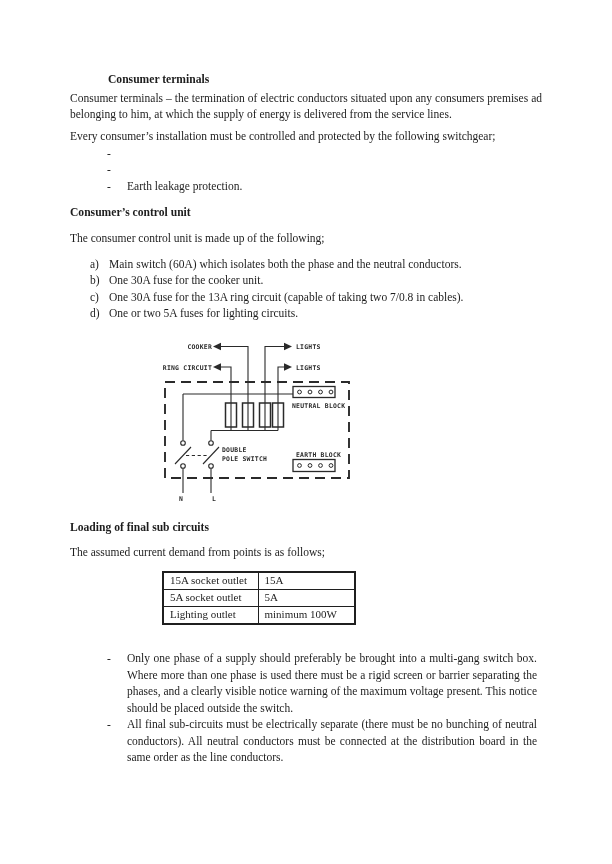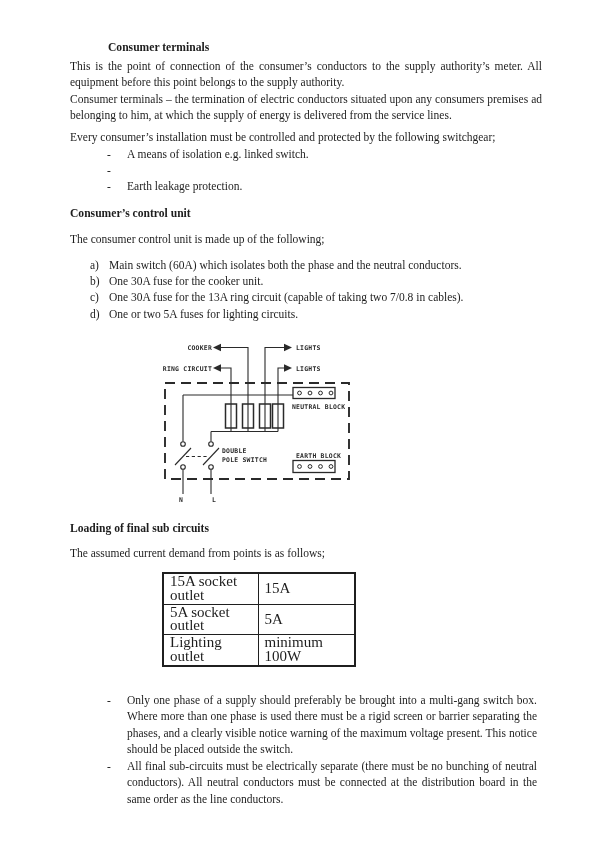--- a/index.html
+++ b/index.html
@@ -2,21 +2,21 @@
 <html><head>
 <meta charset="utf-8">
 <style>
   * { margin:0; padding:0; box-sizing:border-box; }
   html,body { background:#ffffff; }
   body {
     width:612px; height:864px; position:relative; overflow:hidden;
     font-family:"Liberation Serif", serif;
     color:#1d1d1d; font-size:11.5px;
   }
-  .page { padding:40px 70px 0 70px; width:564px; }
+  .page { padding:72px 70px 0 70px; width:564px; }
 
   h3.doc-h { font-size:11.6px; font-weight:bold; line-height:15px; }
   .h-indent { margin-left:38px; margin-bottom:3px; }
 
   p.body-p { text-align:justify; line-height:16.4px; width:472px; }
   p.intro { line-height:16.4px; margin-top:5px; width:472px; }
 
   .dash-list { margin-top:1px; }
   .dash-list .item { display:flex; line-height:16.2px; }
   .dash-list .marker { flex:0 0 20px; margin-left:37px; }
@@ -38,45 +38,43 @@
   }
   .wire { stroke:#2a2a2a; stroke-width:1.1; fill:none; }
   .thick { stroke:#2a2a2a; stroke-width:1.5; fill:none; }
   .arrow { fill:#2a2a2a; stroke:none; }
 
   .h3 { margin-top:9px; }
   .table-intro { margin-top:9px; line-height:16.4px; }
 
   table.demand { border-collapse:collapse; margin:11px 0 0 92px; border:2px solid #1f1f1f; }
   table.demand td {
-    border:1.5px solid #1f1f1f; font-size:15px; line-height:13.5px;
+    border:1.5px solid #1f1f1f; font-size:11px; line-height:13.5px;
     padding:1px 6px 1.5px 6px; vertical-align:middle;
   }
   td.c1 { width:95px; }
   td.c2 { width:97px; }
 
   .final-list { margin-top:25px; }
   .final-list .item { display:flex; line-height:16.5px; margin-top:0; }
   .final-list .marker { flex:0 0 20px; margin-left:37px; }
   .final-list .txt { flex:0 0 410px; text-align:justify; }
 </style>
 </head>
 <body>
 
 <div class="page">
 
   <h3 class="doc-h h-indent">Consumer terminals</h3>
-  <p class="body-p">This is the point of connection of the consumer’s conductors to the supply authority’s meter. All equipment before this point belongs to the supply authority.</p>
   <p class="body-p">Consumer terminals – the termination of electric conductors situated upon any consumers premises ad belonging to him, at which the supply of energy is delivered from the service lines.</p>
 
   <p class="intro">Every consumer’s installation must be controlled and protected by the following switchgear;</p>
   <div class="dash-list">
     <div class="item">
       <span class="marker">-</span>
-      <span class="txt">A means of isolation e.g. linked switch.</span>
     </div>
     <div class="item">
       <span class="marker">-</span>
     </div>
     <div class="item">
       <span class="marker">-</span>
       <span class="txt">Earth leakage protection.</span>
     </div>
   </div>
 

